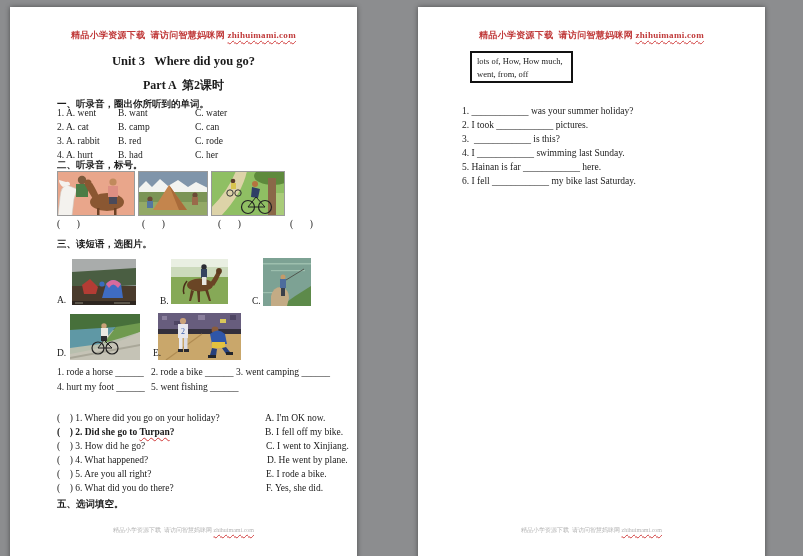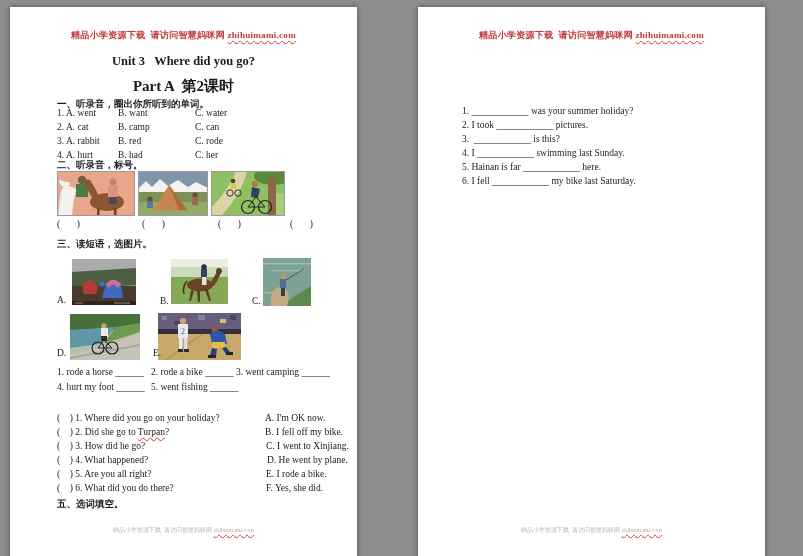--- a/index.html
+++ b/index.html
@@ -8,21 +8,21 @@
   .viewer { position:relative; width:803px; height:556px; background:#8c8d8f; overflow:hidden; }
   .page { position:absolute; top:7px; height:556px; width:347px; background:#ffffff;
           box-shadow:0 0 5px rgba(0,0,0,.45); }
   .page-left { left:10px; }
   .page-right { left:418px; }
   .t { white-space:pre; }
   .abs { position:absolute; }
   .hdr { width:100%; text-align:center; font-size:9px; font-weight:bold; color:#c03a3a; letter-spacing:.3px; }
   .sq { text-decoration-line:underline; text-decoration-style:wavy; text-decoration-color:#d03a3a; text-underline-offset:2px; }
   .title { width:100%; text-align:center; font-size:12.5px; font-weight:bold; color:#1a1a1a; }
-  .subtitle { width:100%; text-align:center; font-size:15px; font-weight:bold; color:#1a1a1a; }
+  .subtitle { width:100%; text-align:center; font-size:12px; font-weight:bold; color:#1a1a1a; }
   .sech { font-size:9.5px; font-weight:bold; color:#1a1a1a; }
   .body-t { font-size:9.5px; color:#1a1a1a; }
   .ftr { width:100%; text-align:center; font-size:6px; color:#b5b5b5; }
   .ftr .sq { text-decoration-color:#d03a3a; }
   .imgbox { position:absolute; overflow:hidden; }
   .imgbox svg { display:block; width:100%; height:100%; }
   .wordbank { position:absolute; left:52px; top:44px; width:103px; height:32px;
               border:2px solid #111; padding:2px 5px; font-size:8.5px; line-height:13px; color:#1a1a1a; }
 </style>
 </head>
@@ -213,40 +213,44 @@
     <div class="abs body-t t" style="left:143px; top:341px;">E.</div>
 
     <div class="abs body-t t" style="left:47px; top:360px;">1. rode a horse ______</div>
     <div class="abs body-t t" style="left:141px; top:360px;">2. rode a bike ______</div>
     <div class="abs body-t t" style="left:226px; top:360px;">3. went camping ______</div>
     <div class="abs body-t t" style="left:47px; top:375px;">4. hurt my foot ______</div>
     <div class="abs body-t t" style="left:141px; top:375px;">5. went fishing ______</div>
 
     <div class="abs body-t t" style="left:47px; top:406px;">(    ) 1. Where did you go on your holiday?</div>
     <div class="abs body-t t" style="left:255px; top:406px;">A. I'm OK now.</div>
-    <div class="abs body-t" style="left:47px; top:420px;"><span class="t">(    ) 2. Did she go to </span><span class="t sq">Turpan</span><span class="t">?</span></div>
+    <div class="abs body-t" style="left:47px; top:420px;font-weight:bold;"><span class="t">(    ) 2. Did she go to </span><span class="t sq">Turpan</span><span class="t">?</span></div>
     <div class="abs body-t t" style="left:255px; top:420px;">B. I fell off my bike.</div>
     <div class="abs body-t t" style="left:47px; top:434px;">(    ) 3. How did he go?</div>
     <div class="abs body-t t" style="left:256px; top:434px;">C. I went to Xinjiang.</div>
     <div class="abs body-t t" style="left:47px; top:448px;">(    ) 4. What happened?</div>
     <div class="abs body-t t" style="left:257px; top:448px;">D. He went by plane.</div>
     <div class="abs body-t t" style="left:47px; top:462px;">(    ) 5. Are you all right?</div>
     <div class="abs body-t t" style="left:256px; top:462px;">E. I rode a bike.</div>
     <div class="abs body-t t" style="left:47px; top:476px;">(    ) 6. What did you do there?</div>
     <div class="abs body-t t" style="left:256px; top:476px;">F. Yes, she did.</div>
 
     <div class="abs sech t" style="left:47px; top:491px;">五、选词填空。</div>
 
     <div class="abs ftr" style="top:519px;"><span class="t">精品小学资源下载  请访问智慧妈咪网 </span><span class="t sq">zhihuimami.com</span></div>
   </div>
 
   <div class="page page-right">
 
     <div class="abs hdr" style="top:22px;"><span class="t">精品小学资源下载  请访问智慧妈咪网 </span><span class="t sq">zhihuimami.com</span></div>
 
+    <div class="wordbank">
+      <div class="t">lots of, How, How much,</div>
+      <div class="t">went, from, off</div>
+    </div>
 
     <div class="abs body-t t" style="left:44px; top:99px;">1. ____________ was your summer holiday?</div>
     <div class="abs body-t t" style="left:44px; top:113px;font-family:Liberation Serif, serif;">2. I took ____________ pictures.</div>
     <div class="abs body-t t" style="left:44px; top:127px;text-align:center;">3.  ____________ is this?</div>
     <div class="abs body-t t" style="left:44px; top:141px;">4. I ____________ swimming last Sunday.</div>
     <div class="abs body-t t" style="left:44px; top:155px;">5. Hainan is far ____________ here.</div>
     <div class="abs body-t t" style="left:44px; top:169px;">6. I fell ____________ my bike last Saturday.</div>
 
     <div class="abs ftr" style="top:519px;"><span class="t">精品小学资源下载  请访问智慧妈咪网 </span><span class="t sq">zhihuimami.com</span></div>
   </div>

